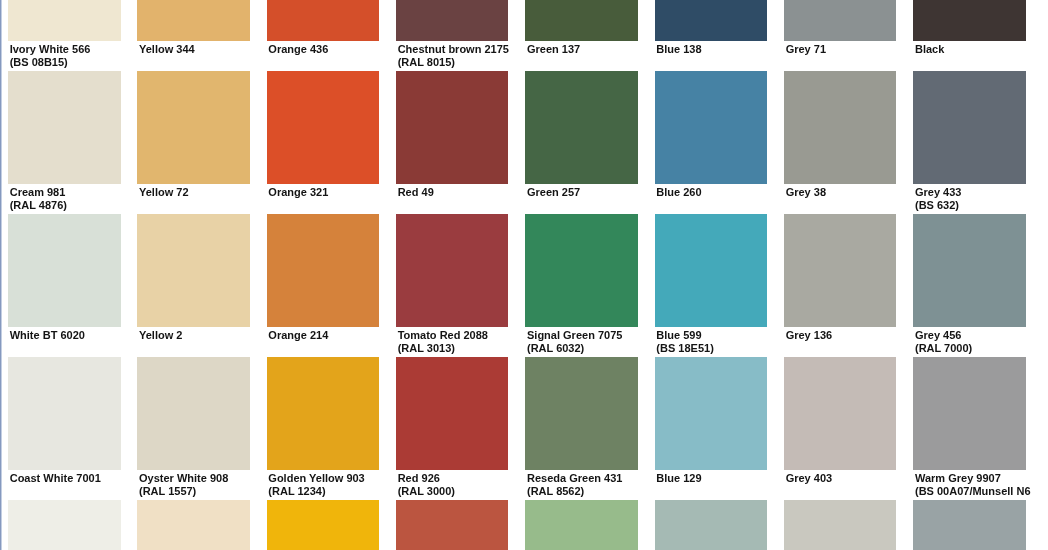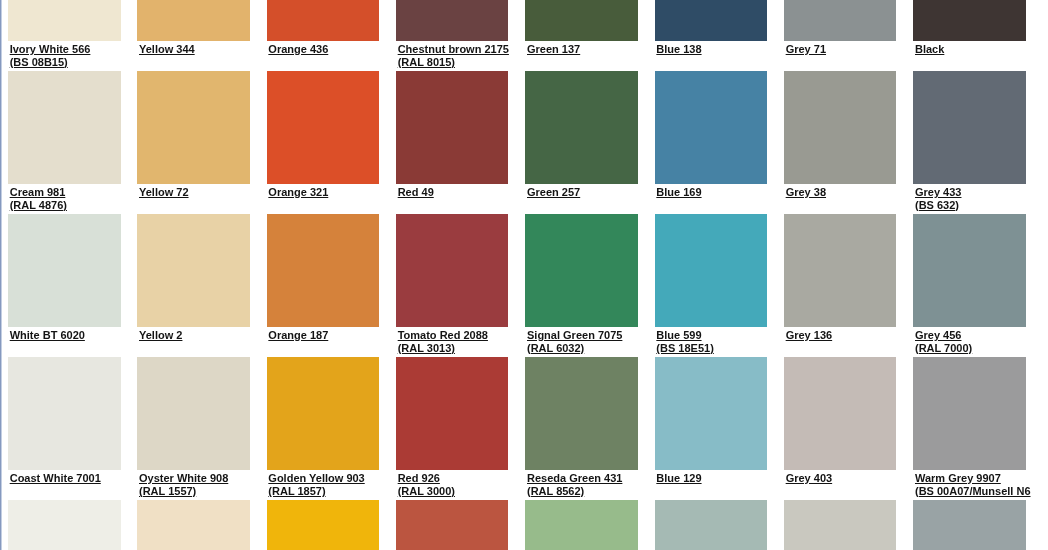--- a/index.html
+++ b/index.html
@@ -10,21 +10,21 @@
     -webkit-font-smoothing:antialiased;
   }
   #page{position:relative;width:1048px;height:550px;overflow:hidden;background:#ffffff;}
   #left-rule{position:absolute;left:0;top:0;width:2px;height:550px;
     background:linear-gradient(to right,#8599bf 0px,#8599bf 1px,#c3cee2 1px,#c3cee2 2px);}
   #grid{position:absolute;left:0;top:0;width:1048px;height:550px;}
   .cell{position:absolute;width:112.5px;}
   .sw{position:absolute;left:0;top:0;width:112.5px;height:112.3px;}
   .lab{position:absolute;left:1.7px;width:170px;
        font-size:11px;font-weight:bold;color:#141414;
-       line-height:13px;white-space:nowrap;text-decoration:underline;}
+       line-height:13px;white-space:nowrap;}
   .lab1{top:114.5px;}
   .lab2{top:127.5px;}
 </style>
 </head>
 <body>
 
 <div id="page">
   <div id="left-rule"></div>
   <div id="grid">
     <div class="cell" style="left:8.00px;top:-71.6px">
@@ -77,42 +77,42 @@
     <div class="cell" style="left:395.99px;top:71.4px">
       <div class="sw" style="background-color: rgb(138, 58, 54);"></div>
       <div class="lab lab1">Red 49</div>
     </div>
     <div class="cell" style="left:525.32px;top:71.4px">
       <div class="sw" style="background-color: rgb(69, 102, 69);"></div>
       <div class="lab lab1">Green 257</div>
     </div>
     <div class="cell" style="left:654.65px;top:71.4px">
       <div class="sw" style="background-color: rgb(70, 130, 164);"></div>
-      <div class="lab lab1">Blue 169</div>
+      <div class="lab lab1">Blue 260</div>
     </div>
     <div class="cell" style="left:783.98px;top:71.4px">
       <div class="sw" style="background-color: rgb(153, 154, 146);"></div>
       <div class="lab lab1">Grey 38</div>
     </div>
     <div class="cell" style="left:913.31px;top:71.4px">
       <div class="sw" style="background-color: rgb(98, 106, 116);"></div>
       <div class="lab lab1">Grey 433</div>
       <div class="lab lab2">(BS 632)</div>
     </div>
     <div class="cell" style="left:8.00px;top:214.4px">
       <div class="sw" style="background-color: rgb(216, 224, 215);"></div>
       <div class="lab lab1">White BT 6020</div>
     </div>
     <div class="cell" style="left:137.33px;top:214.4px">
       <div class="sw" style="background-color: rgb(232, 210, 166);"></div>
       <div class="lab lab1">Yellow 2</div>
     </div>
     <div class="cell" style="left:266.66px;top:214.4px">
       <div class="sw" style="background-color: rgb(213, 130, 59);"></div>
-      <div class="lab lab1">Orange 187</div>
+      <div class="lab lab1">Orange 214</div>
     </div>
     <div class="cell" style="left:395.99px;top:214.4px">
       <div class="sw" style="background-color: rgb(154, 60, 63);"></div>
       <div class="lab lab1">Tomato Red 2088</div>
       <div class="lab lab2">(RAL 3013)</div>
     </div>
     <div class="cell" style="left:525.32px;top:214.4px">
       <div class="sw" style="background-color: rgb(51, 135, 90);"></div>
       <div class="lab lab1">Signal Green 7075</div>
       <div class="lab lab2">(RAL 6032)</div>
@@ -136,21 +136,21 @@
       <div class="lab lab1">Coast White 7001</div>
     </div>
     <div class="cell" style="left:137.33px;top:357.4px">
       <div class="sw" style="background-color: rgb(221, 215, 198);"></div>
       <div class="lab lab1">Oyster White 908</div>
       <div class="lab lab2">(RAL 1557)</div>
     </div>
     <div class="cell" style="left:266.66px;top:357.4px">
       <div class="sw" style="background-color: rgb(227, 164, 27);"></div>
       <div class="lab lab1">Golden Yellow 903</div>
-      <div class="lab lab2">(RAL 1857)</div>
+      <div class="lab lab2">(RAL 1234)</div>
     </div>
     <div class="cell" style="left:395.99px;top:357.4px">
       <div class="sw" style="background-color: rgb(171, 59, 53);"></div>
       <div class="lab lab1">Red 926</div>
       <div class="lab lab2">(RAL 3000)</div>
     </div>
     <div class="cell" style="left:525.32px;top:357.4px">
       <div class="sw" style="background-color: rgb(110, 130, 99);"></div>
       <div class="lab lab1">Reseda Green 431</div>
       <div class="lab lab2">(RAL 8562)</div>

